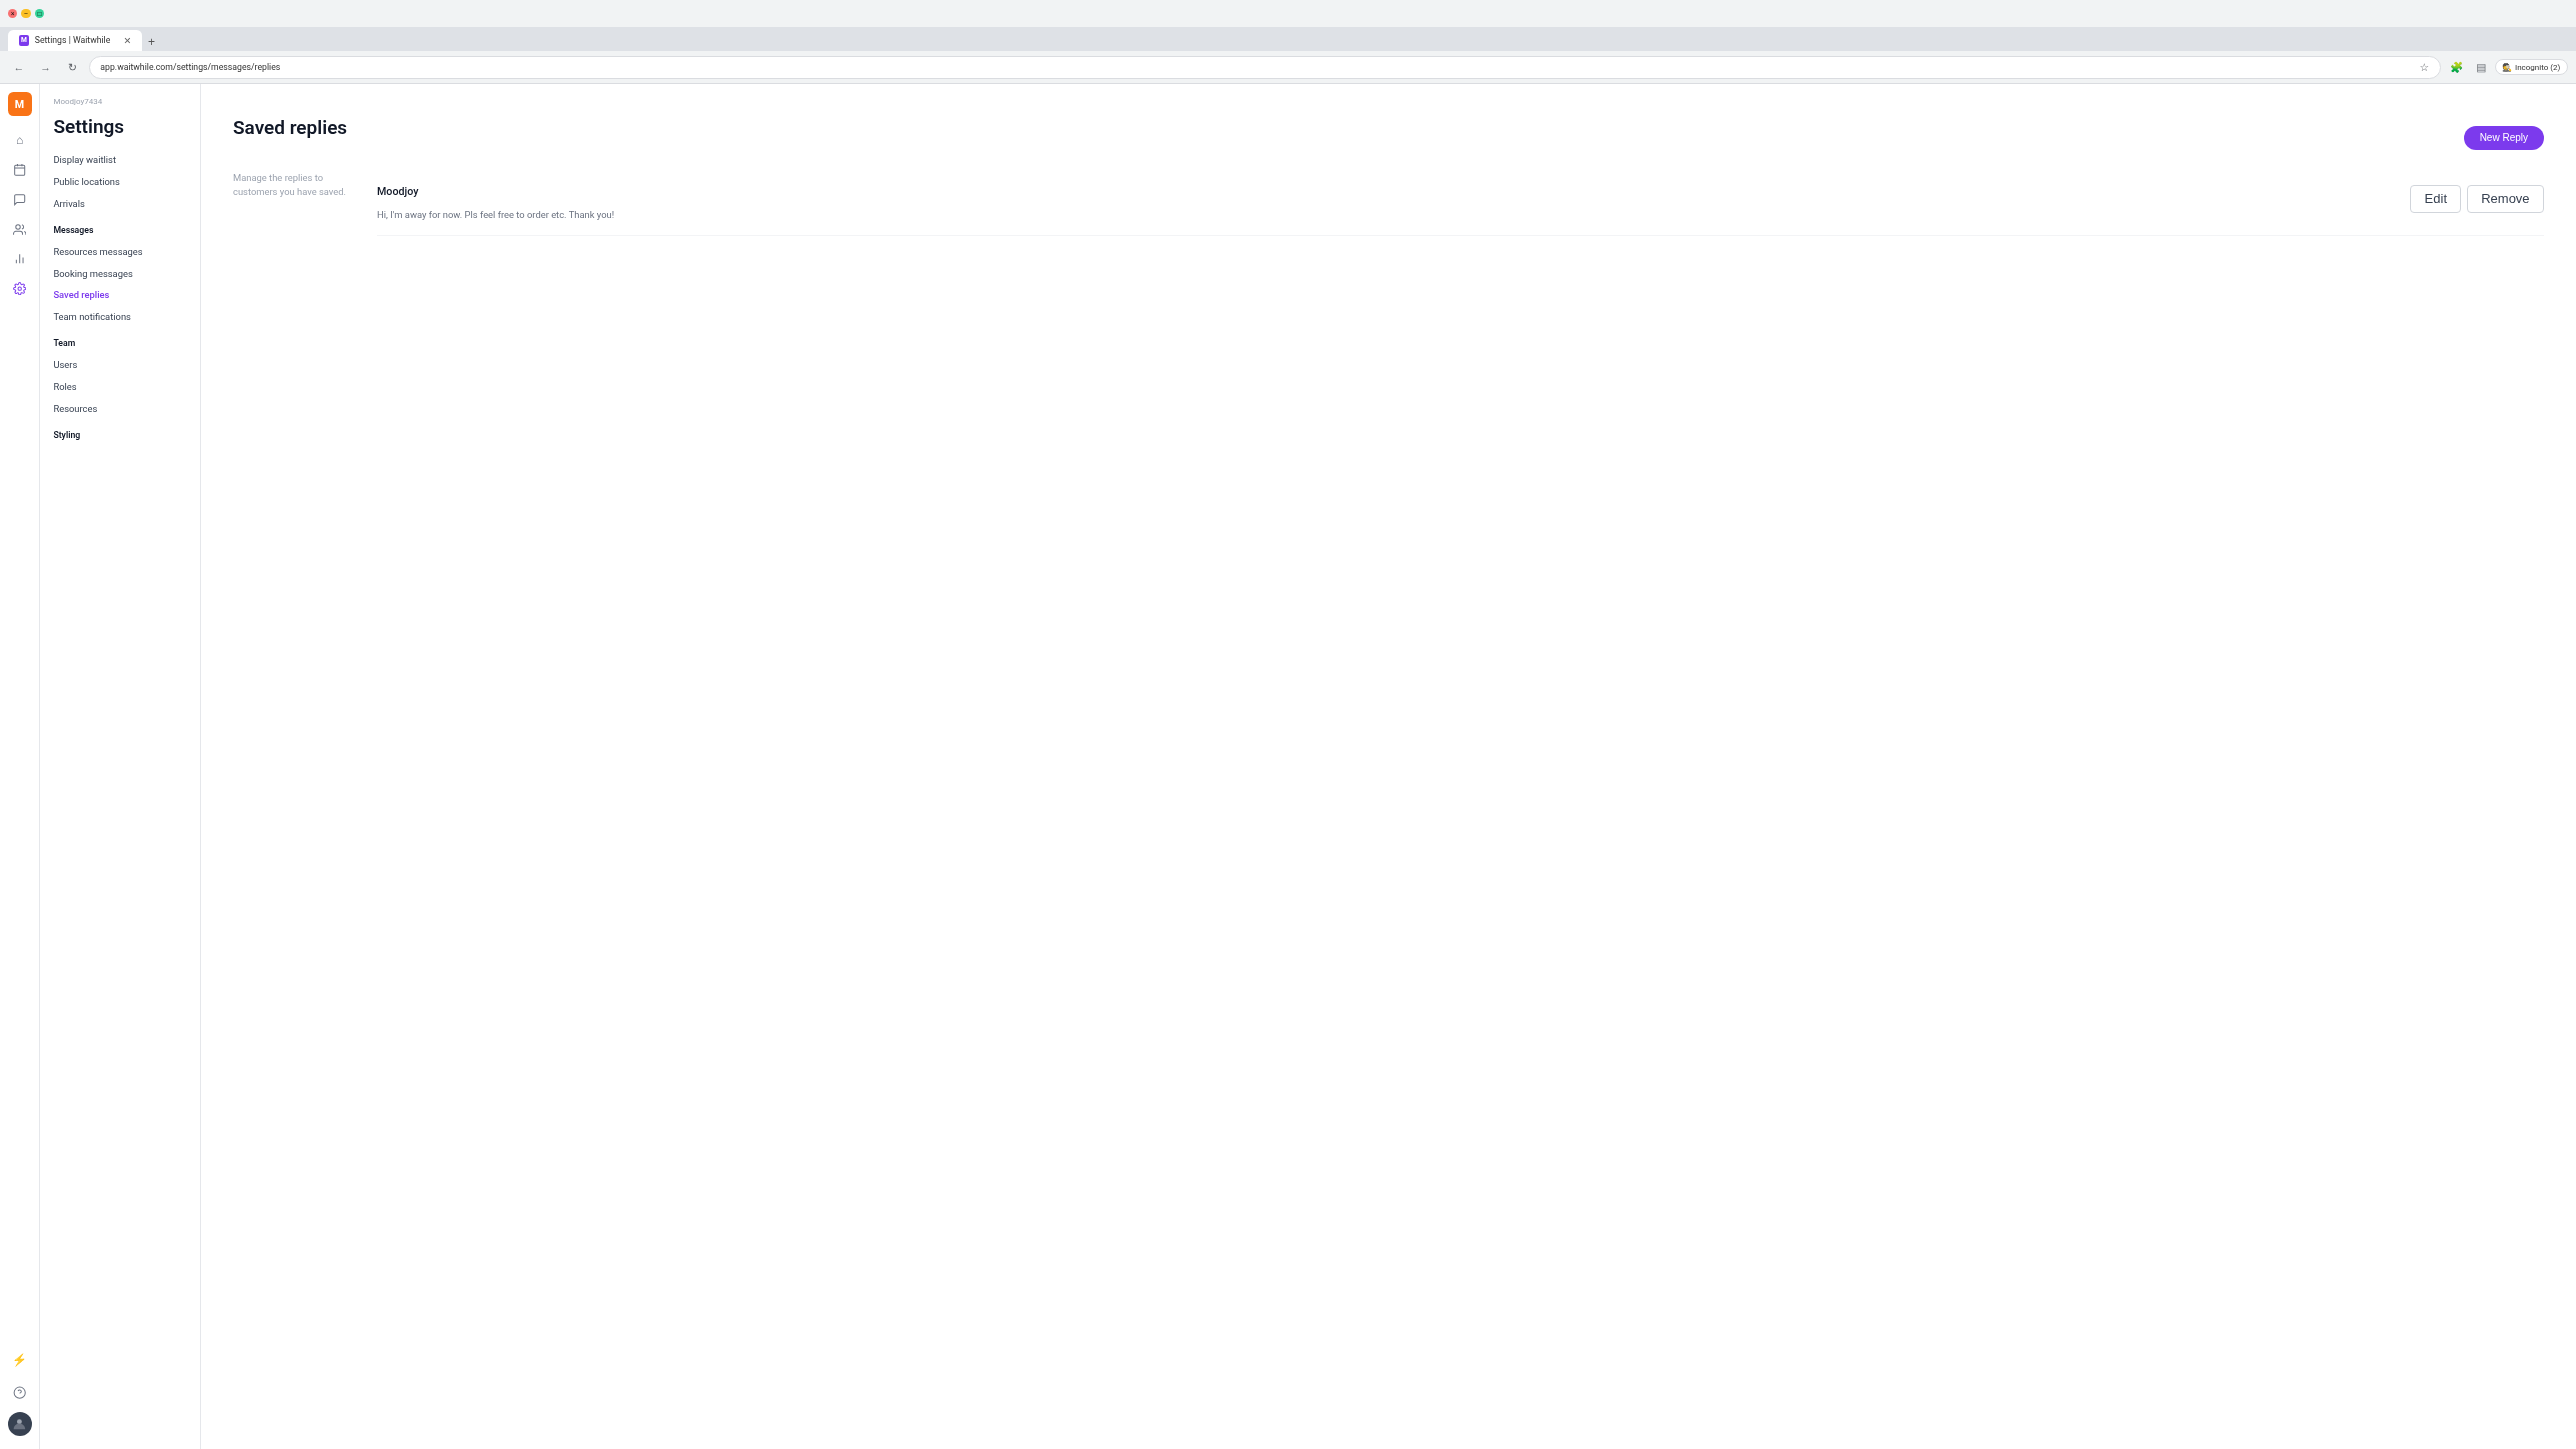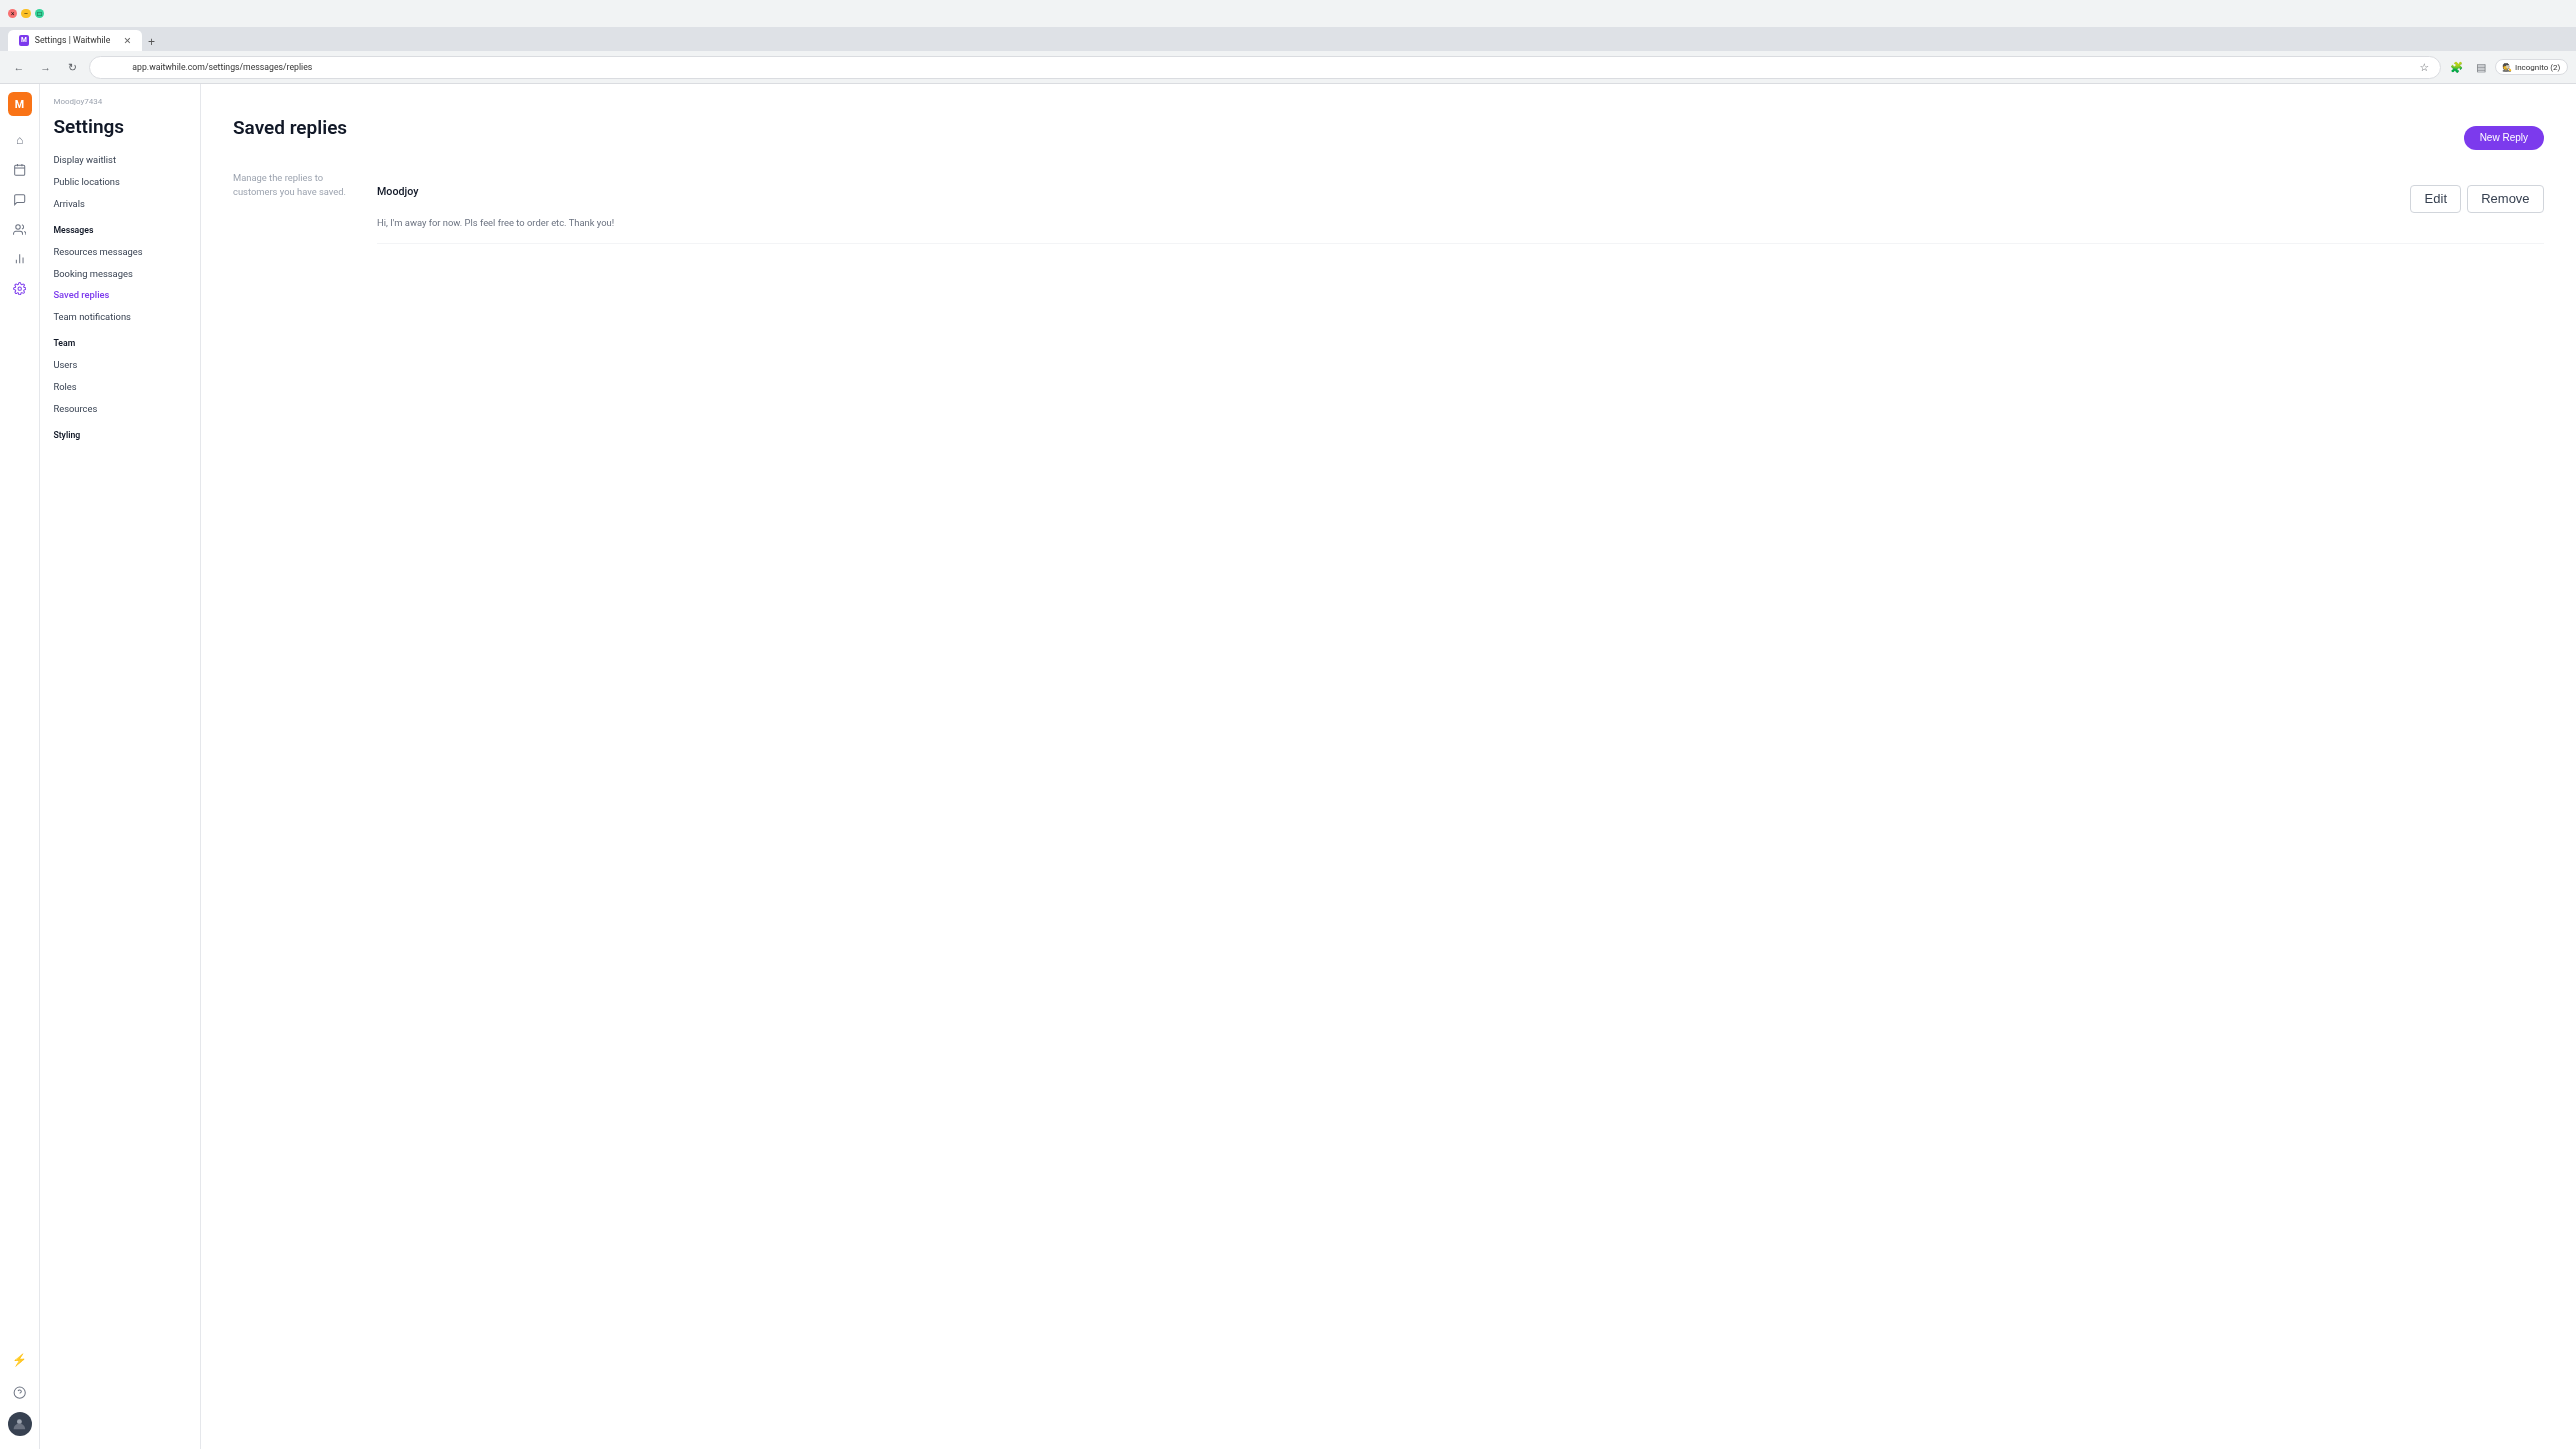--- a/index.html
+++ b/index.html
@@ -15,21 +15,21 @@
     .browser-btn.close { background: #f87171; }
     .browser-tabbar { display: flex; align-items: flex-end; padding: 0 8px; height: 24px; background: #dee1e6; }
     .browser-tab { background: #fff; border-radius: 5.4px 5.4px 0 0; padding: 0 10.7px; height: 21.5px; display: flex; align-items: center; gap: 5.4px; font-size: 8.7px; color: #333; min-width: 134px; }
     .browser-tab .tab-favicon { width: 10.7px; height: 10.7px; background: #7c3aed; border-radius: 2px; display: flex; align-items: center; justify-content: center; color: white; font-size: 6.7px; font-weight: bold; flex-shrink: 0; }
     .browser-tab .tab-title { flex: 1; }
     .browser-tab .tab-close { color: #666; cursor: pointer; font-size: 9.4px; }
     .new-tab-btn { width: 19px; height: 19px; border: none; background: none; cursor: pointer; font-size: 12px; color: #555; display: flex; align-items: center; justify-content: center; border-radius: 50%; }
     .browser-navbar { display: flex; align-items: center; padding: 4px 8px; gap: 5.4px; background: #f1f3f4; height: 32px; }
     .nav-btn { width: 21.5px; height: 21.5px; border: none; background: none; cursor: pointer; font-size: 10.7px; color: #5f6368; border-radius: 50%; display: flex; align-items: center; justify-content: center; }
     .address-bar { flex: 1; background: #fff; border: 0.7px solid #dadce0; border-radius: 13.4px; padding: 4px 10.7px; font-size: 8.7px; color: #333; display: flex; align-items: center; gap: 5.4px; cursor: text; }
-    .address-bar .url-text { color: #333; font-size: 8.7px; margin-left: 32px; }
+    .address-bar .url-text { color: #333; font-size: 8.7px; }
     .address-bar .star-icon { margin-left: auto; color: #5f6368; font-size: 10.7px; }
     .browser-actions { display: flex; gap: 2.7px; align-items: center; }
     .browser-action-btn { width: 21.5px; height: 21.5px; border: none; background: none; cursor: pointer; font-size: 10.7px; color: #5f6368; border-radius: 50%; display: flex; align-items: center; justify-content: center; }
     .incognito-badge { background: #fff; border: 0.7px solid #dadce0; border-radius: 8px; padding: 2.7px 6.7px; font-size: 8px; color: #333; display: flex; align-items: center; gap: 2.7px; cursor: pointer; }
 
     
     .app-container { display: flex; flex: 1; overflow: hidden; }
 
     
     .icon-sidebar { width: 40px; background: #fff; border-right: 0.7px solid #e5e7eb; display: flex; flex-direction: column; align-items: center; padding: 8px 0; gap: 2.7px; flex-shrink: 0; }
@@ -54,21 +54,21 @@
     .page-header { display: flex; align-items: center; justify-content: space-between; margin-bottom: 21.5px; }
     .page-title { font-size: 19px; font-weight: 600; color: #111827; }
     .new-reply-btn { background: #7c3aed; color: white; border: none; border-radius: 16px; padding: 6.7px 16px; font-size: 10px; font-weight: 500; cursor: pointer; white-space: nowrap; margin-top: 20px; }
 
     .content-area { display: flex; gap: 10px; }
     .description-col { width: 134px; flex-shrink: 0; }
     .description-text { font-size: 9.4px; color: #9ca3af; line-height: 1.5; }
     .replies-col { flex: 1; }
     .reply-card { display: flex; align-items: flex-start; gap: 16px; padding: 13.4px 0; border-bottom: 0.7px solid #f3f4f6; }
     .reply-info { flex: 1; }
-    .reply-name { font-size: 10.7px; font-weight: 500; color: #111827; margin-bottom: 18px; }
+    .reply-name { font-size: 10.7px; font-weight: 500; color: #111827; margin-bottom: 10px; }
     .reply-message { font-size: 9.4px; color: #6b7280; line-height: 1.5; }
     .reply-actions { display: flex; gap: 5.4px; align-items: center; flex-shrink: 0; }
     .action-btn { padding: 5.4px 13.4px; border-radius: 4px; font-size: 13px; font-weight: 500; cursor: pointer; }
     .edit-btn { background: #fff; border: 1px solid #d1d5db; color: #374151; }
     .remove-btn { background: #fff; border: 1px solid #d1d5db; color: #374151; }
   </style>
 </head>
 <body>
 
 <div class="browser-chrome">

